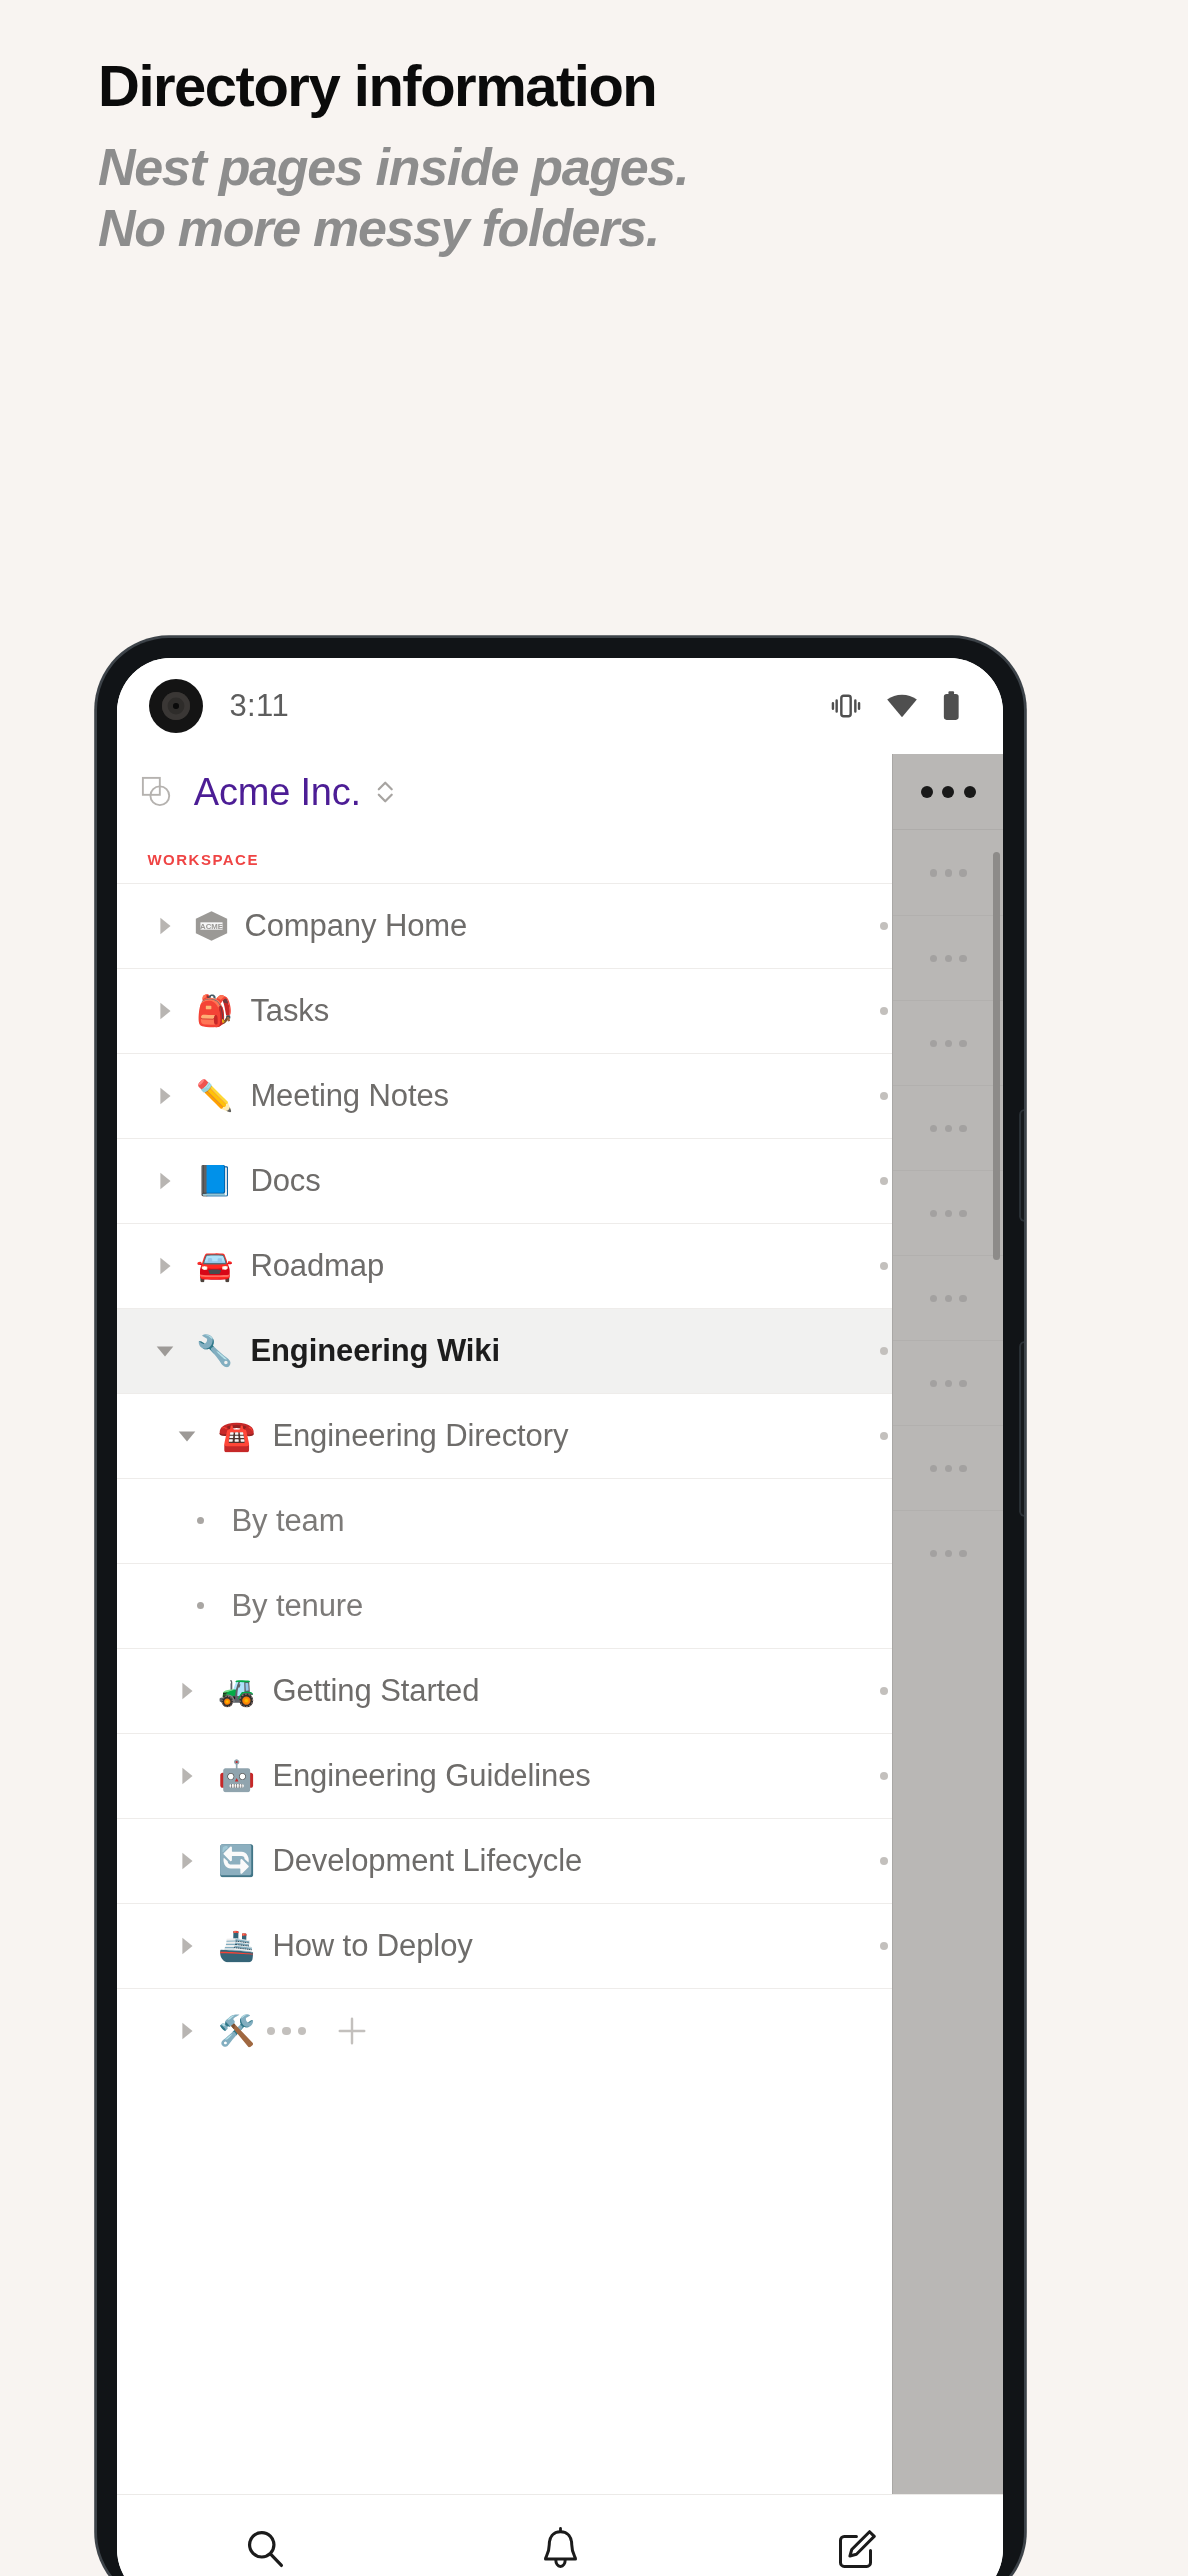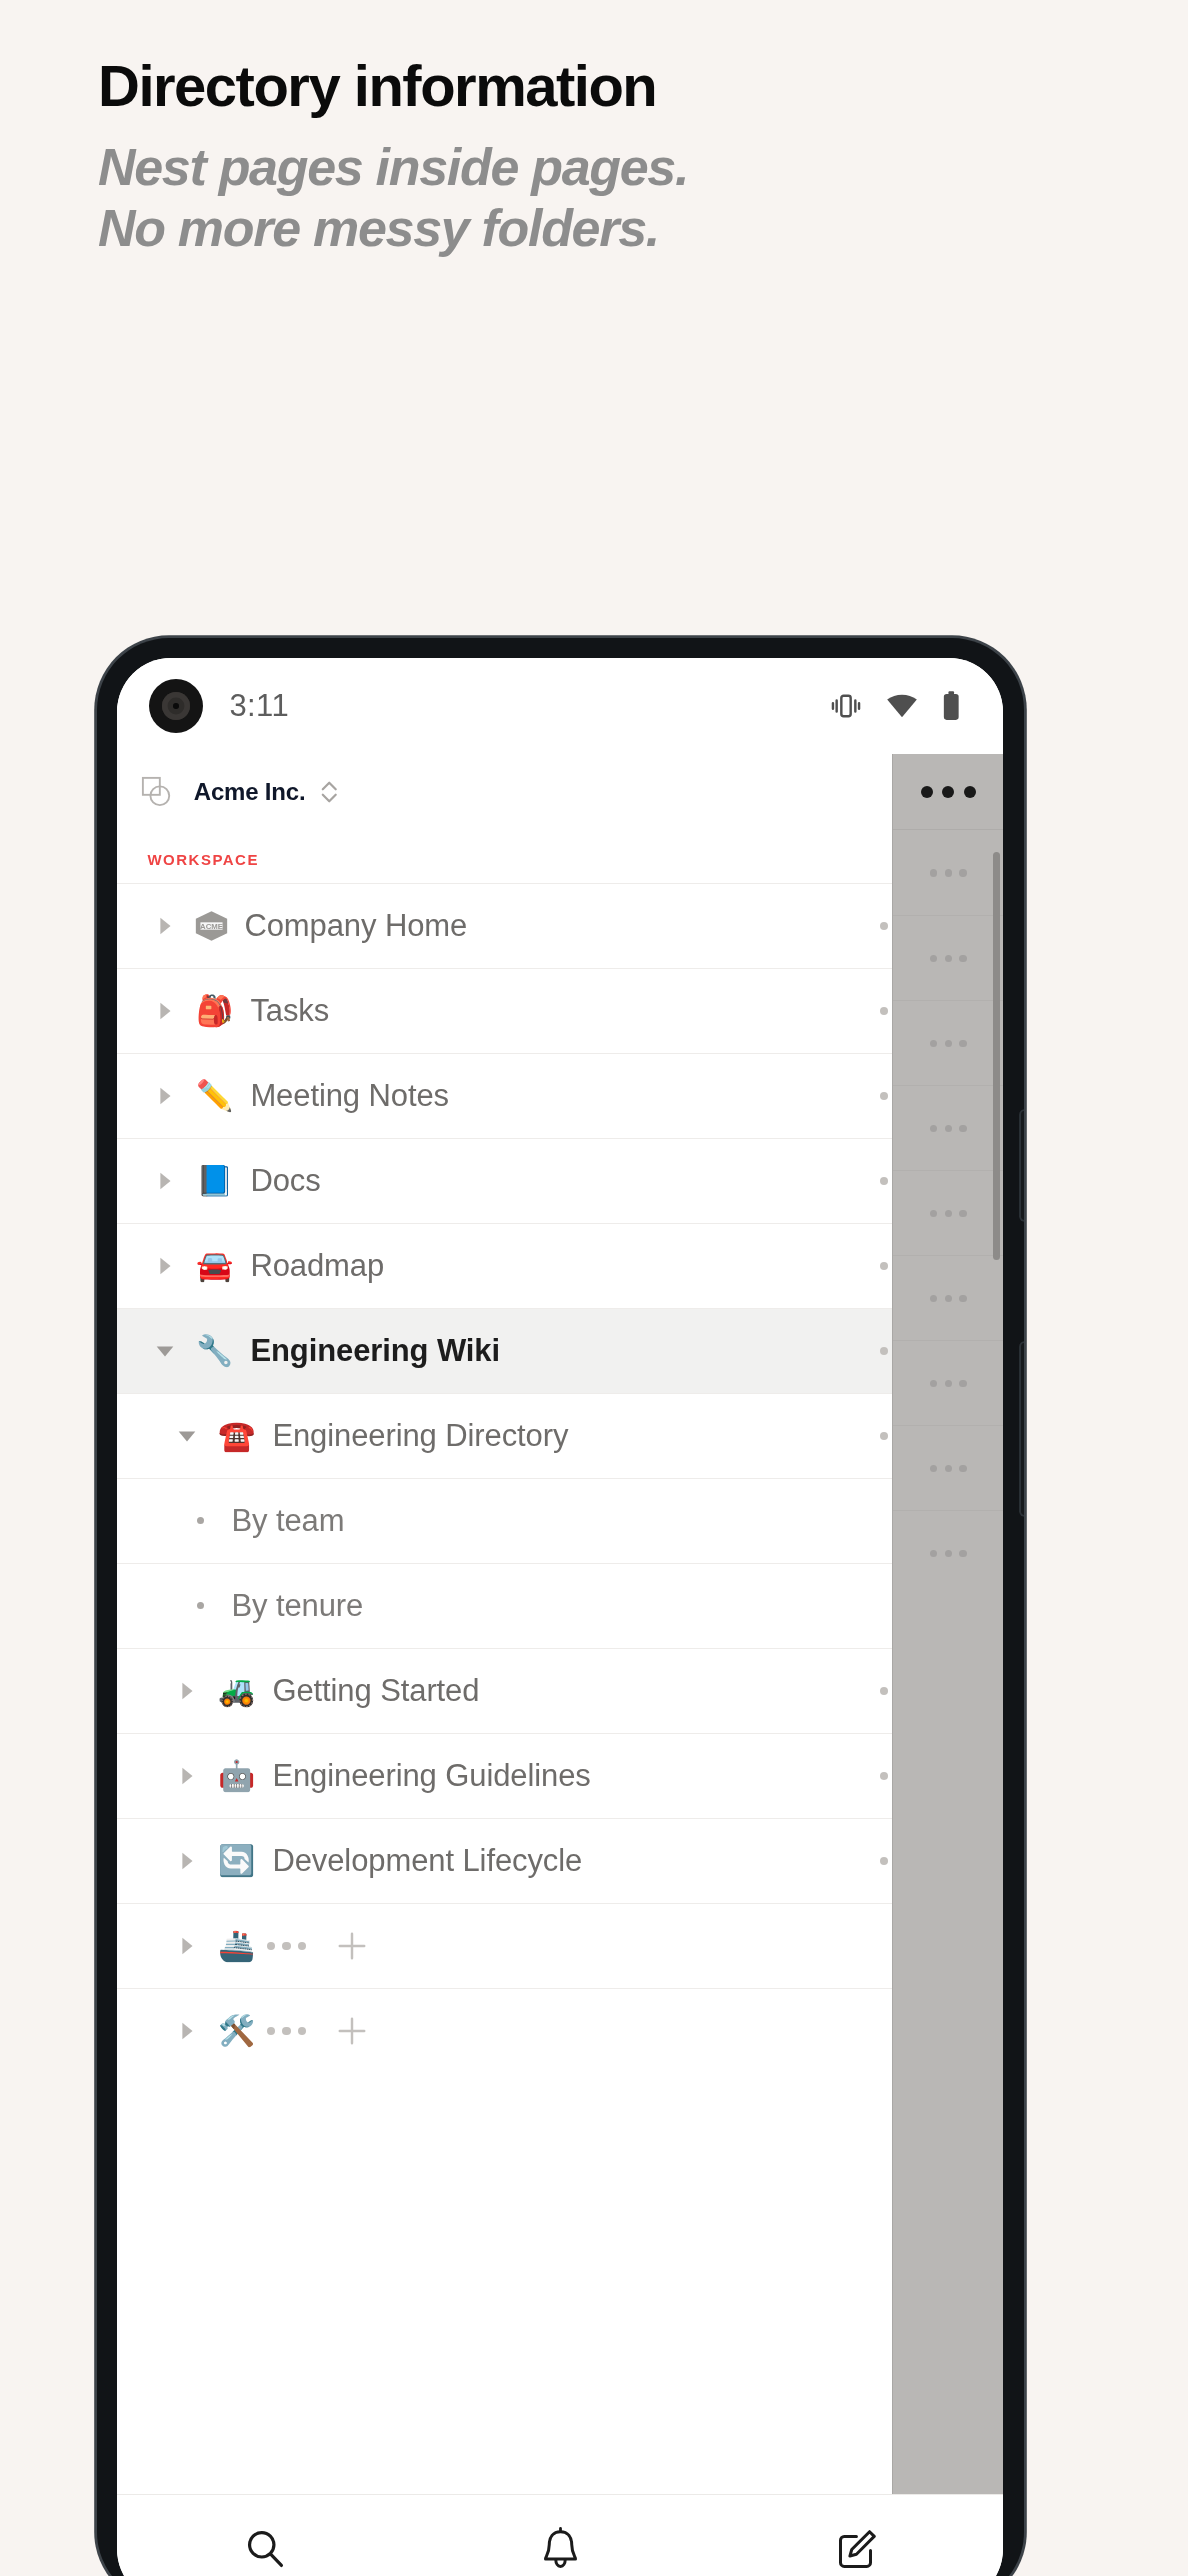--- a/index.html
+++ b/index.html
@@ -115,23 +115,23 @@
   .app-header {
     display: flex;
     align-items: center;
     height: 76px;
     padding: 0 28px 0 24px;
     background: #fff;
   }
   .ws-icon { width: 32px; height: 32px; flex: 0 0 auto; }
   .ws-name {
     margin-left: 20.4px;
-    font-size: 24px;
-    font-weight: 700;
-    color: #0f172a;
+    font-size: 38px;
+    font-weight: 400;
+    color: #4c1d95;
     letter-spacing: -0.2px;
   }
   .ws-chev { margin-left: 15px; width: 18.5px; height: 24px; flex: 0 0 auto; }
 
   
   .section-label {
     padding: 20.4px 0 15px 30px;
     font-size: 15px;
     font-weight: 700;
     color: #ef4444;
@@ -582,20 +582,21 @@
             </span>
           </span>
         </div>
         <div class="row lvl1">
           <span class="twisty">
             <svg width="24" height="24" viewBox="0 0 26 26">
               <path d="M8 4 L19 13 L8 22 Z" fill="#b8b5b2"></path>
             </svg>
           </span>
           <span class="row-emoji">🚢</span>
+          <span class="row-label">How to Deploy</span>
           <span class="row-actions">
             <span class="ellipsis">
               <i></i>
               <i></i>
               <i></i>
             </span>
             <span class="plus">
               <svg width="32" height="32" viewBox="0 0 34 34">
                 <path d="M17 4 L17 30 M4 17 L30 17" stroke="#c3c0bd" stroke-width="2.6" stroke-linecap="round"></path>
               </svg>

